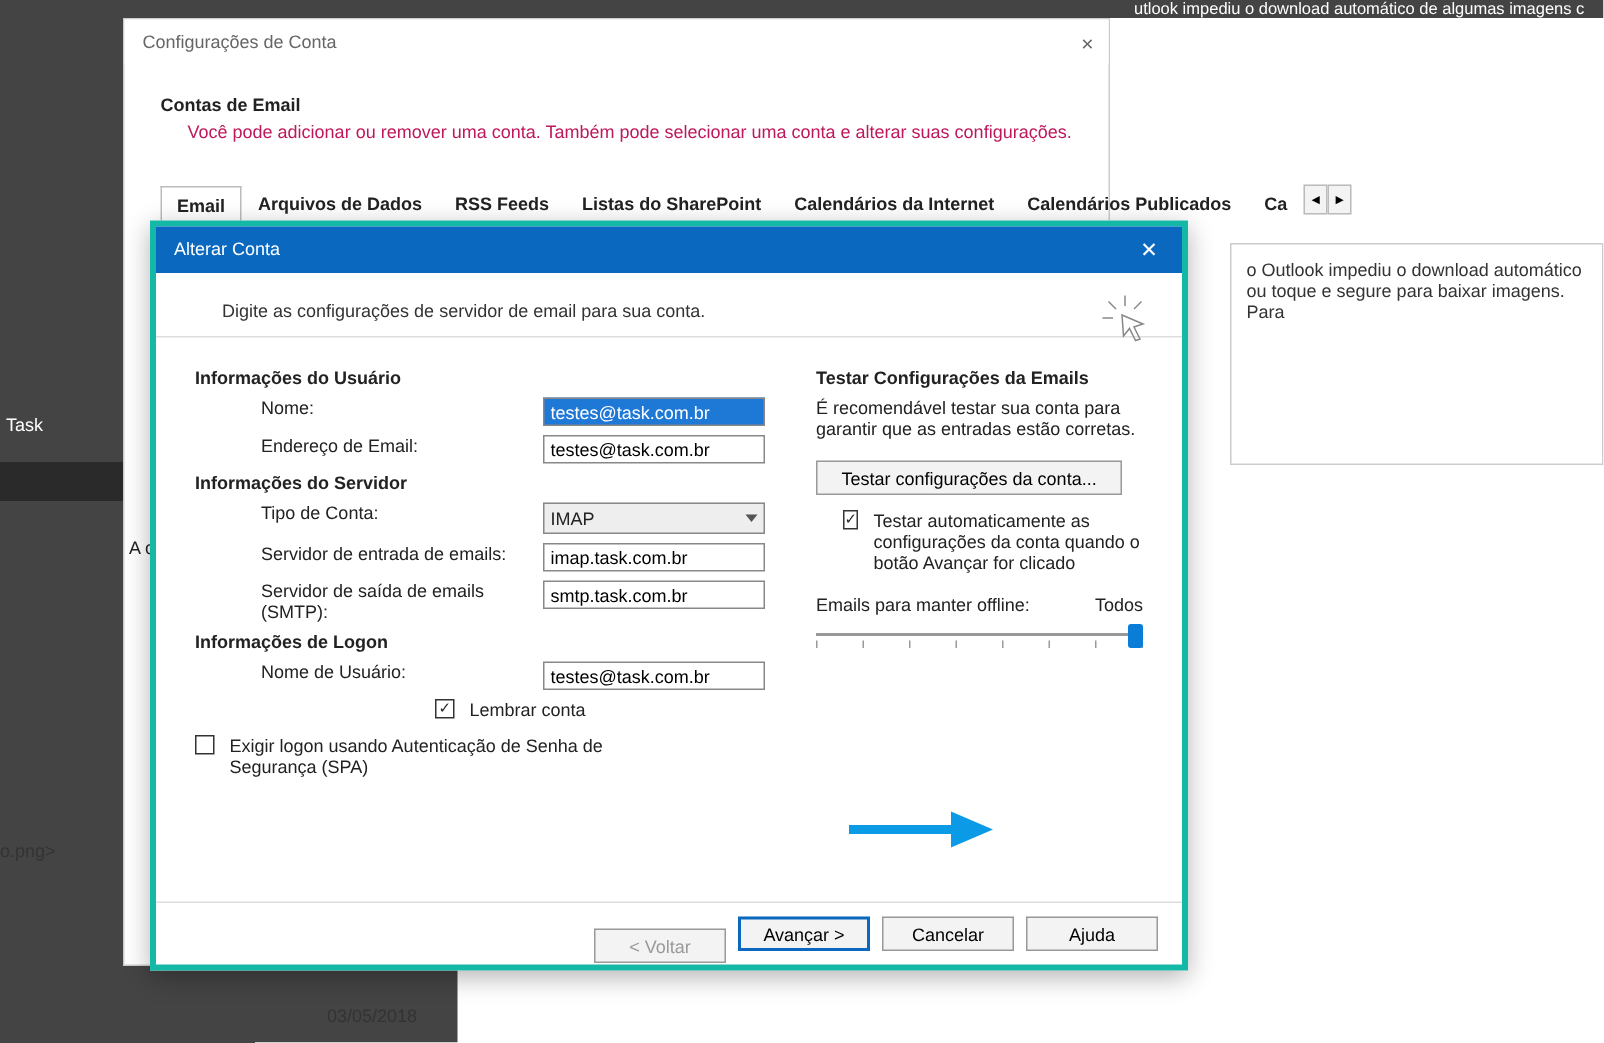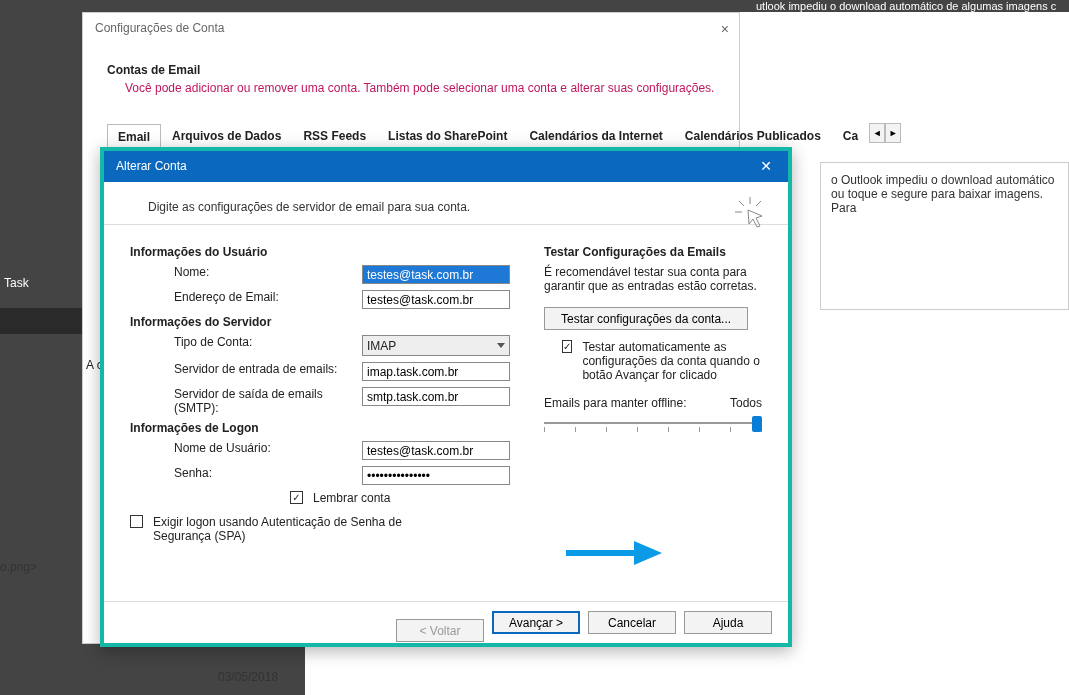--- a/index.html
+++ b/index.html
@@ -184,24 +184,20 @@
       <div class="row">
         <label>Servidor de saída de emails (SMTP):</label>
         <input type="text" value="smtp.task.com.br" style="">
       </div>
 
       <div class="sect">Informações de Logon</div>
       <div class="row">
         <label>Nome de Usuário:</label>
         <input type="text" value="testes@task.com.br" style="">
       </div>
-      <div class="row">
-        <label>Senha:</label>
-        <input type="password" value="***************" style="">
-      </div>
       <div class="cbline" style="margin-left:160px">
         <span class="cb checked"></span>
         <span class="txt">Lembrar conta</span>
       </div>
       <div class="cbline" style="margin-top:10px">
         <span class="cb"></span>
         <span class="txt" style="max-width:300px">Exigir logon usando Autenticação de Senha de Segurança (SPA)</span>
       </div>
     </div>
 

